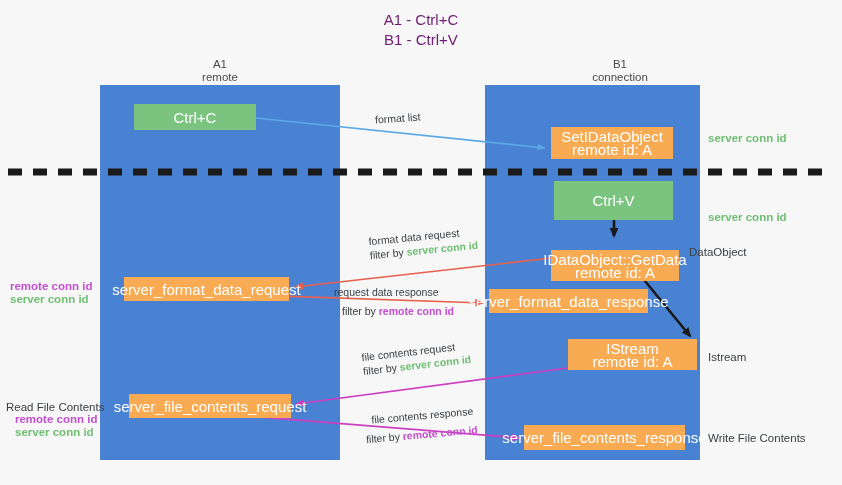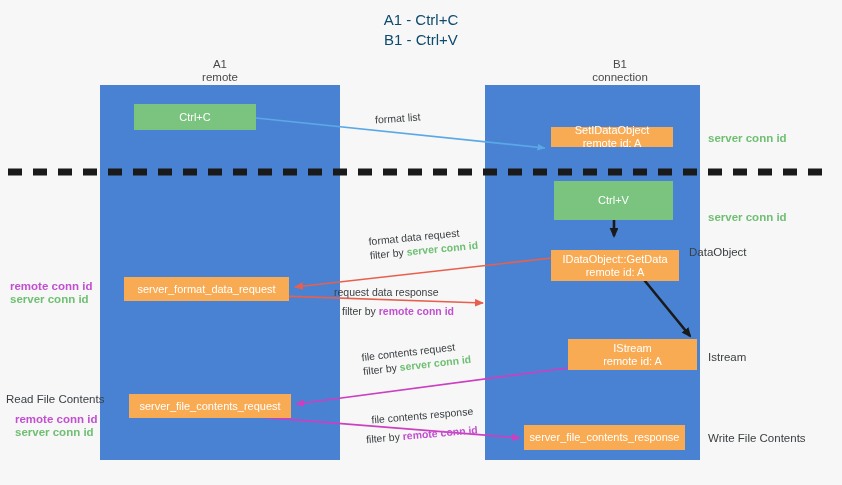--- a/index.html
+++ b/index.html
@@ -20,21 +20,21 @@
     inset: 0;
   }
   .abs { position: absolute; }
 
   
   #title-block {
     left: 0; right: 0; top: 10px;
     text-align: center;
     font-size: 15px;
     line-height: 20px;
-    color: #0c4a6e;
+    color: #701a75;
   }
 
   
   .col-header {
     text-align: center;
     font-size: 11.5px;
     line-height: 13px;
     color: #4a4a4a;
   }
   #header-a1 { left: 120px; top: 58px; width: 200px; }
@@ -49,21 +49,21 @@
   #lane-a1 { left: 100px; width: 240px; }
   #lane-b1 { left: 485px; width: 215px; }
 
   
   .box {
     display: flex;
     flex-direction: column;
     align-items: center;
     justify-content: center;
     color: #ffffff;
-    font-size: 11px;
+    font-size: 15px;
     line-height: 13px;
     text-align: center;
     box-sizing: border-box;
     padding: 2px 0;
   }
   .box-green  { background: #7ac47f; }
   .box-orange { background: #f9ab54; }
 
   
   .side-label {
@@ -144,21 +144,21 @@
 
     <path d="M568,368 L296,404" stroke="#cc3fc0" stroke-width="1.7" fill="none" marker-end="url(#ah-magenta)"></path>
 
     <path d="M133,407 L520,438" stroke="#cc3fc0" stroke-width="1.7" fill="none" marker-end="url(#ah-magenta)"></path>
   </svg>
 
   <div class="abs box box-green" style="left:134px; top:104px; width:122px; height:26px;">
     <span>Ctrl+C</span>
   </div>
 
-  <div class="abs box box-orange" style="left:551px; top:127px; width:122px; height:20px;">
+  <div class="abs box box-orange" style="left:551px; top:127px; width:122px; height:32px;">
     <span>SetIDataObject</span>
     <span>remote id: A</span>
   </div>
 
   <div class="abs box box-green" style="left:554px; top:181px; width:119px; height:39px;">
     <span>Ctrl+V</span>
   </div>
 
   <div class="abs box box-orange" style="left:551px; top:250px; width:128px; height:31px;">
     <span>IDataObject::GetData</span>
@@ -167,20 +167,23 @@
 
   <div class="abs box box-orange" style="left:568px; top:339px; width:129px; height:31px;">
     <span>IStream</span>
     <span>remote id: A</span>
   </div>
 
   <div class="abs box box-orange" style="left:124px; top:277px; width:165px; height:24px;">
     <span>server_format_data_request</span>
   </div>
 
+  <div class="abs box box-orange" style="left:489px; top:289px; width:159px; height:24px;">
+    <span>server_format_data_response</span>
+  </div>
 
   <div class="abs box box-orange" style="left:129px; top:394px; width:162px; height:24px;">
     <span>server_file_contents_request</span>
   </div>
 
   <div class="abs box box-orange" style="left:524px; top:425px; width:161px; height:25px;">
     <span>server_file_contents_response</span>
   </div>
 
   <div class="abs side-label green-txt" style="left:708px; top:131px;">server conn id</div>
@@ -189,21 +192,21 @@
 
   <div class="abs side-label gray-txt" style="left:689px; top:245px;">DataObject</div>
 
   <div class="abs side-label gray-txt" style="left:708px; top:350px;">Istream</div>
 
   <div class="abs side-label gray-txt" style="left:708px; top:431px;">Write File Contents</div>
 
   <div class="abs side-label purple-txt" style="left:10px; top:279px;">remote conn id</div>
   <div class="abs side-label green-txt" style="left:10px; top:292px;">server conn id</div>
 
-  <div class="abs side-label gray-txt" style="left:6px; top:392px;">Read File Contents</div>
+  <div class="abs side-label gray-txt" style="left:6px; top:400px;">Read File Contents</div>
   <div class="abs side-label purple-txt" style="left:15px; top:412px;">remote conn id</div>
   <div class="abs side-label green-txt" style="left:15px; top:425px;">server conn id</div>
 
   <div class="abs arrow-label" style="left:375px; top:111px; transform:rotate(-4deg);">
     <span>format list</span>
   </div>
 
   <div class="abs arrow-label" style="left:369px; top:229px; transform:rotate(-5.5deg);">
     <div>format data request</div>
     <div><span>filter by </span><span class="em-green">server conn id</span></div>

